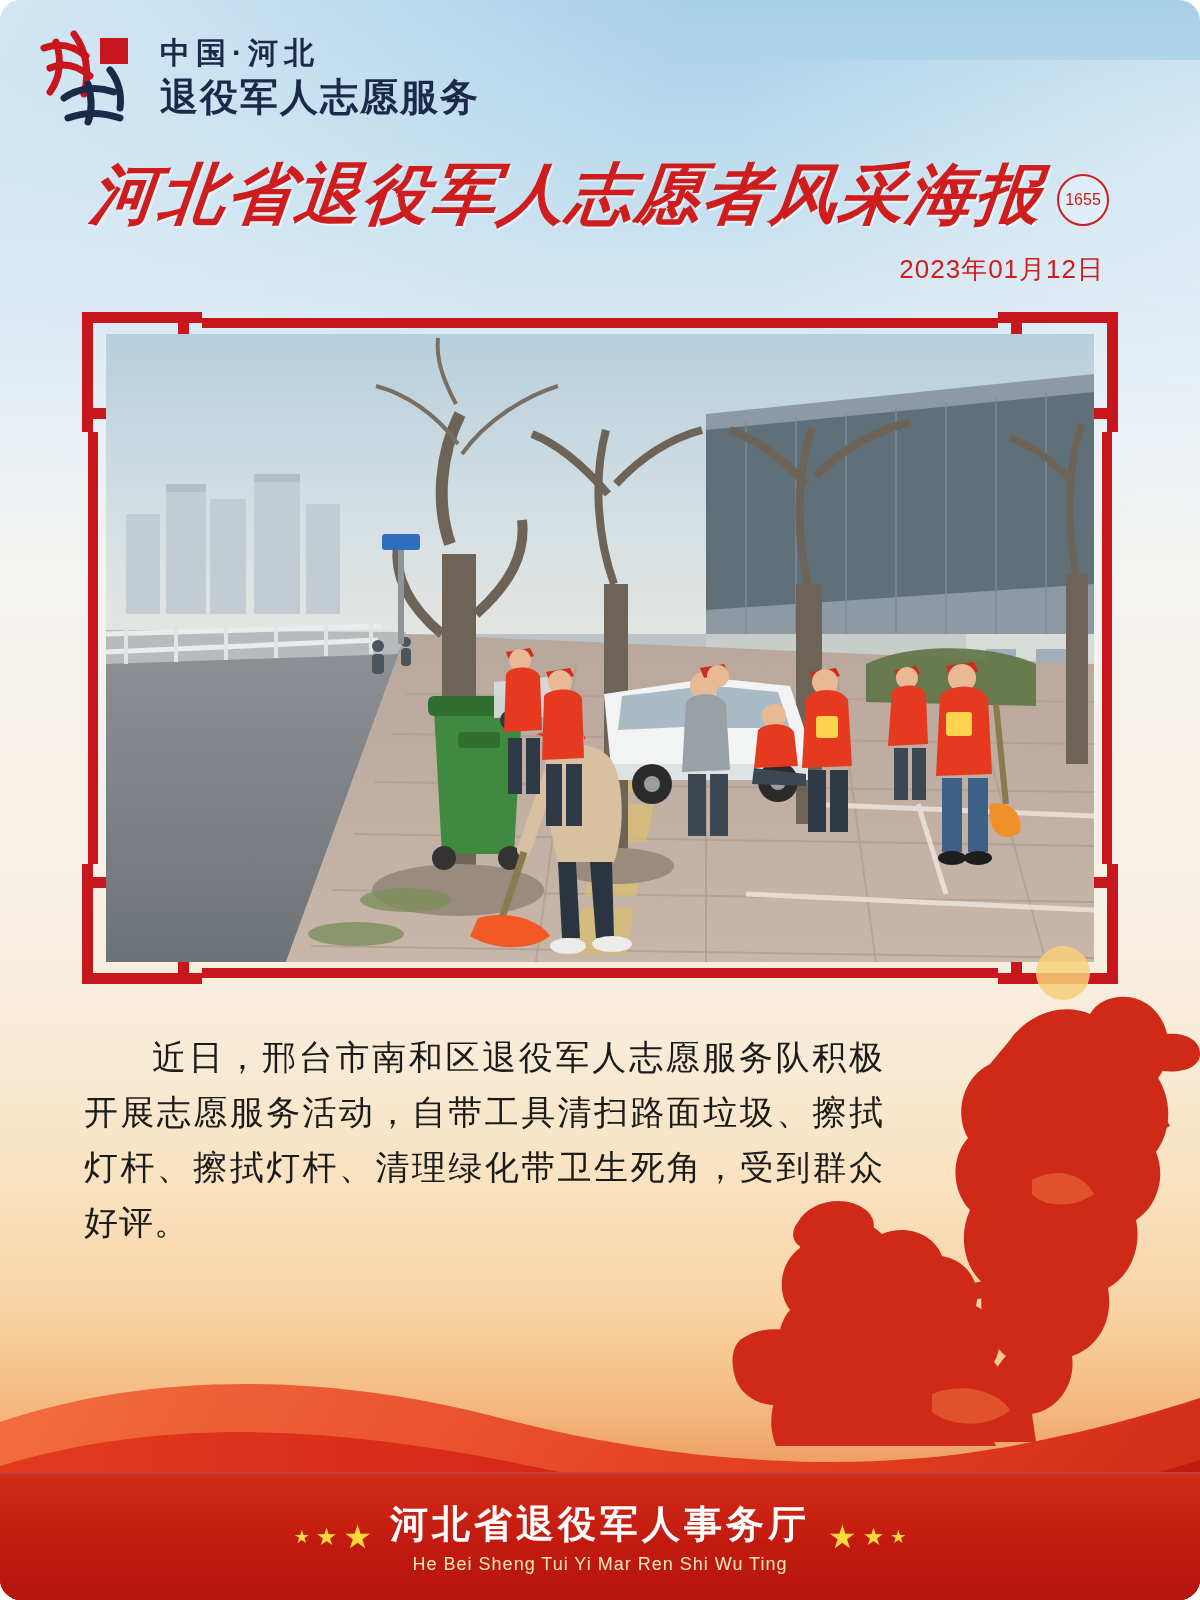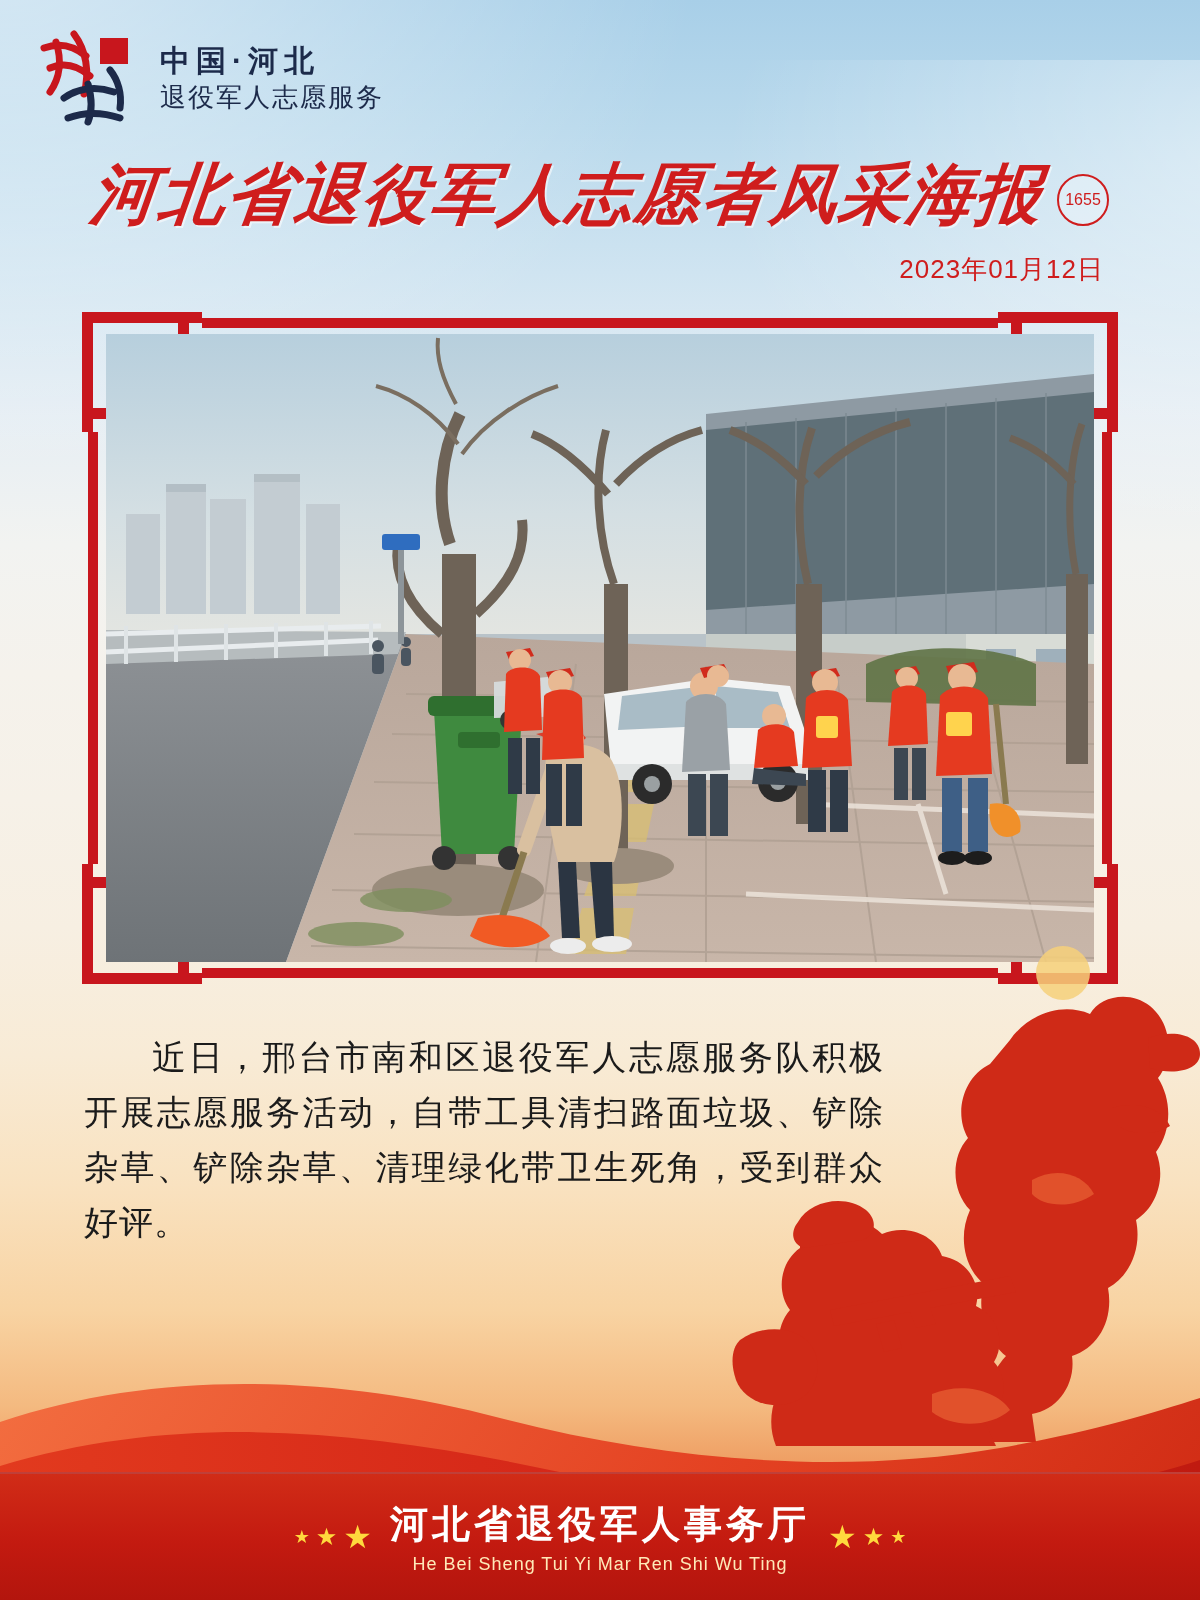--- a/index.html
+++ b/index.html
@@ -24,20 +24,21 @@
         #f6f1e8 50%,
         #f7efe2 58%,
         #f8ebd6 66%,
         #f9e2c0 74%,
         #f8d3a2 82%,
         #f4b97f 88%,
         #ec9257 93%,
         #e2673a 97%,
         #d8342a 100%);
     overflow: hidden;
+    border-radius: 21px;
   }
 
   
   .rays {
     position: absolute;
     left: -100px; top: -140px;
     width: 900px; height: 700px;
     background:
       radial-gradient(ellipse at 10% 10%, rgba(255,255,255,0.55) 0%, rgba(255,255,255,0.0) 62%);
     pointer-events: none;
@@ -68,22 +69,22 @@
     color: #1c2a4a;
     line-height: 1.28;
     letter-spacing: 3px;
   }
   .logo-text .l1 {
     font-size: 30px;
     font-weight: bold;
     letter-spacing: 6px;
   }
   .logo-text .l2 {
-    font-size: 26px;
-    font-weight: normal;
+    font-size: 38px;
+    font-weight: bold;
     letter-spacing: 2px;
   }
 
   
   .title-row {
     position: absolute;
     left: 0; right: 0; top: 150px;
     display: flex;
     justify-content: center;
     align-items: flex-start;
@@ -588,21 +589,21 @@
 
         <g>
           <rect x="292" y="200" width="6" height="110" fill="#8d959a"></rect>
           <rect x="276" y="200" width="38" height="16" rx="3" fill="#2f6dbf"></rect>
         </g>
       </svg>
     </div>
   </div>
 
   <div class="body-text">
-    <p>近日，邢台市南和区退役军人志愿服务队积极开展志愿服务活动，自带工具清扫路面垃圾、铲除杂草、铲除杂草、清理绿化带卫生死角，受到群众好评。</p>
+    <p>近日，邢台市南和区退役军人志愿服务队积极开展志愿服务活动，自带工具清扫路面垃圾、擦拭灯杆、擦拭灯杆、清理绿化带卫生死角，受到群众好评。</p>
   </div>
 
   <div class="gold-circle"></div>
 
   <div class="soldiers">
     <svg width="520" height="470" viewBox="0 0 520 470" xmlns="http://www.w3.org/2000/svg">
       <g fill="#cf2a17">
 
         <path d="M330 60 C348 34 382 22 410 34 C420 16 450 10 470 26 C492 44 494 78 478 98
                  C492 120 492 150 476 172 C486 196 478 226 456 240 C462 268 450 296 428 308

